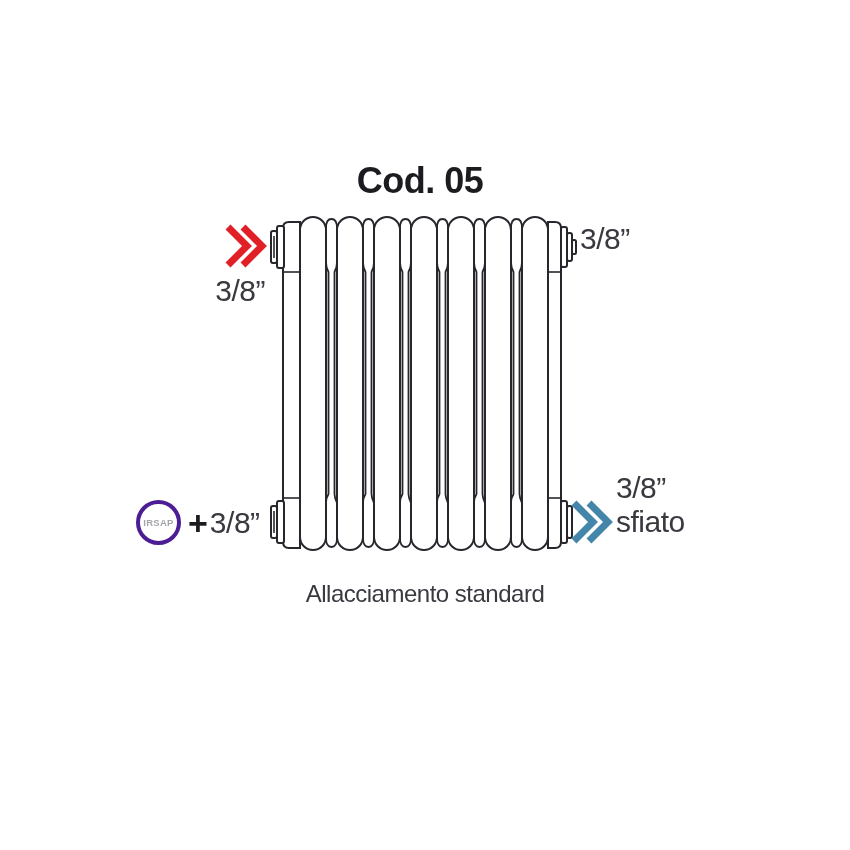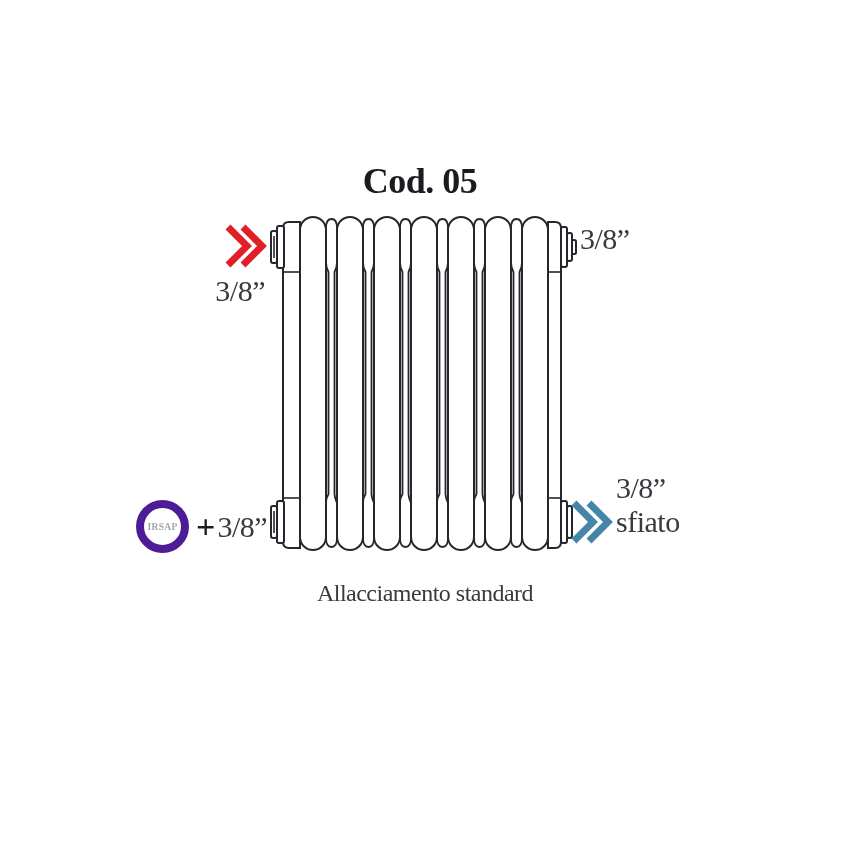--- a/index.html
+++ b/index.html
@@ -1,31 +1,31 @@
 <!DOCTYPE html>
 <html><head>
 <meta charset="utf-8">
 <style>
   html,body{margin:0;padding:0;background:#fff;}
   .stage{
     position:relative;width:850px;height:626px;background:#ffffff;overflow:hidden;
-    font-family:Liberation Serif, serif;color:#393940;
+    font-family:Liberation Sans, sans-serif;color:#393940;
   }
   .title{
     position:absolute;left:290px;top:160px;width:260px;text-align:center;
     font-size:36px;font-weight:700;color:#1b1b20;letter-spacing:-0.5px;
   }
   .lbl{position:absolute;font-size:30px;font-weight:300;color:#393940;line-height:34px;letter-spacing:-0.5px;}
   .lbl div{white-space:nowrap;}
   .inlet-lbl{left:85px;top:274px;width:180px;text-align:right;}
   .vent-lbl{left:580px;top:222px;text-align:left;}
   .outlet-lbl{left:616px;top:471px;text-align:left;}
   .plug-row{position:absolute;left:136px;top:500px;display:flex;align-items:center;}
   .brand-circle{
-    width:37px;height:37px;border:8px solid #4c1d95;border-radius:50%;
+    width:37px;height:37px;border:4px solid #4c1d95;border-radius:50%;
     display:flex;align-items:center;justify-content:center;flex:0 0 auto;background:#fff;
   }
   .brand-circle span{font-size:9.5px;font-weight:700;color:#a4a5a9;letter-spacing:0.3px;}
   .plus{font-size:34px;font-weight:700;color:#1b1b20;margin:0 2px 0 7px;line-height:44px;}
   .plug-size{font-size:30px;font-weight:300;color:#393940;letter-spacing:-0.5px;}
   .caption{
     position:absolute;left:135px;top:580px;width:580px;text-align:center;
     font-size:24px;font-weight:300;color:#393940;letter-spacing:-0.5px;
   }
   svg.art{position:absolute;left:0;top:0;}

